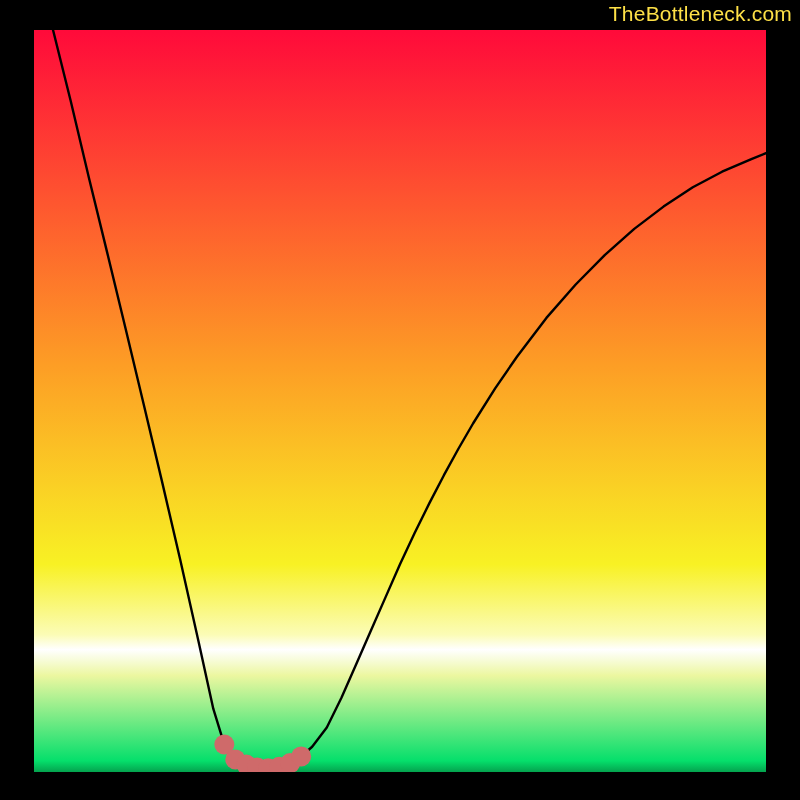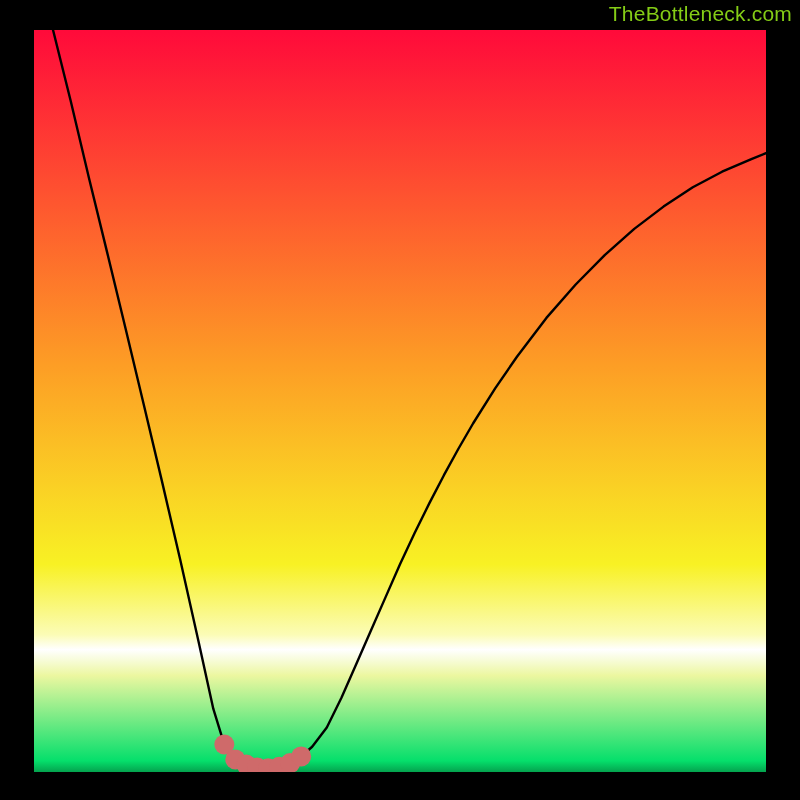--- a/index.html
+++ b/index.html
@@ -16,21 +16,21 @@
     left: 0;
     top: 0;
     width: 800px;
     height: 800px;
     background: #000;
   }
   .watermark {
     position: absolute;
     top: 2px;
     right: 8px;
-    color: #84cc16;
+    color: #fde047;
     font-size: 21px;
     font-weight: 400;
     letter-spacing: 0.2px;
     z-index: 5;
     user-select: none;
   }
   .plot {
     position: absolute;
     left: 34px;
     top: 30px;

